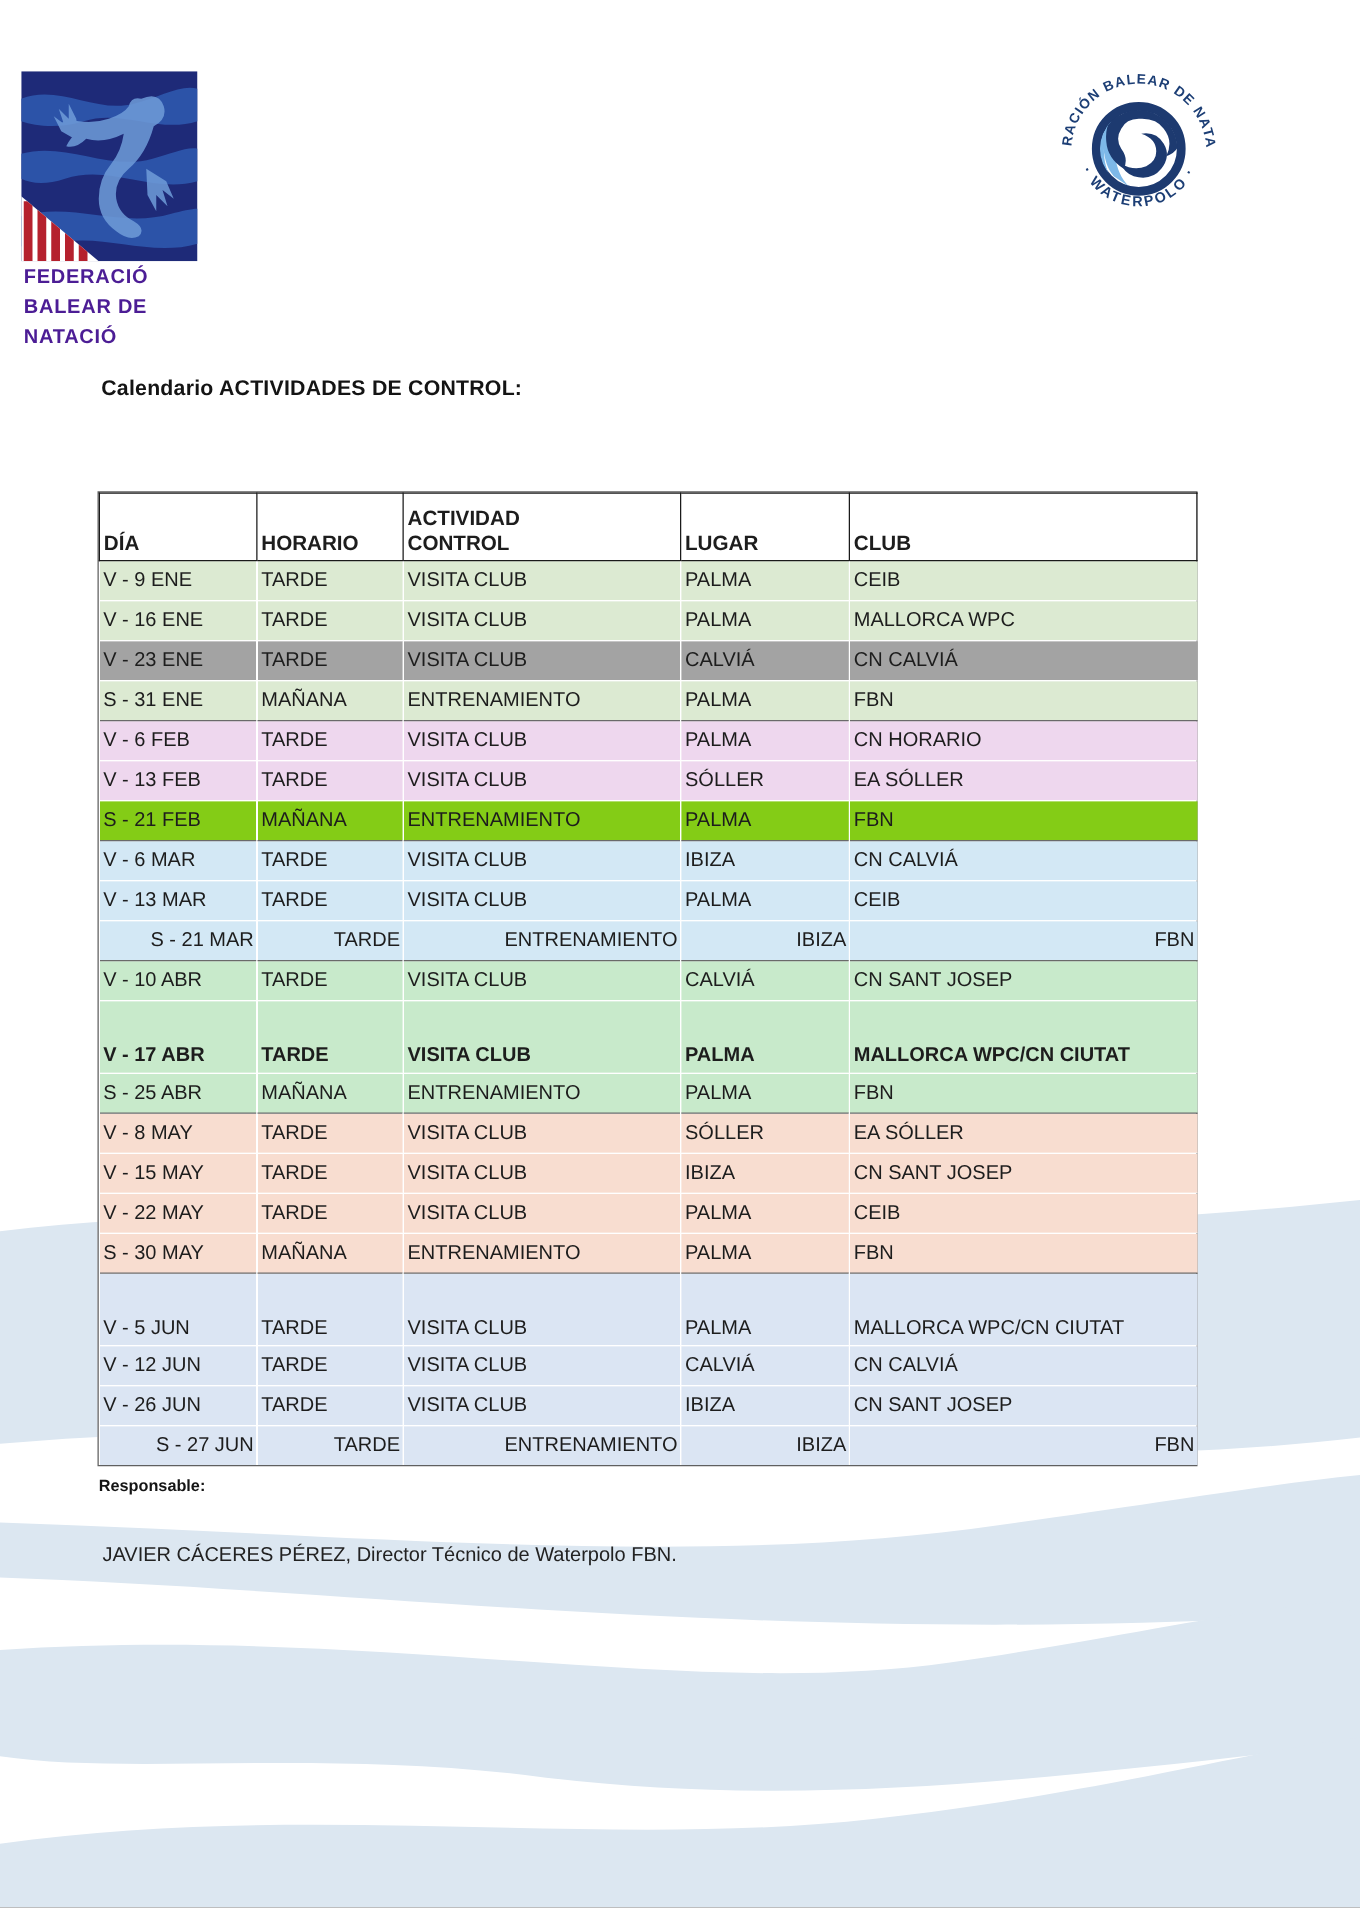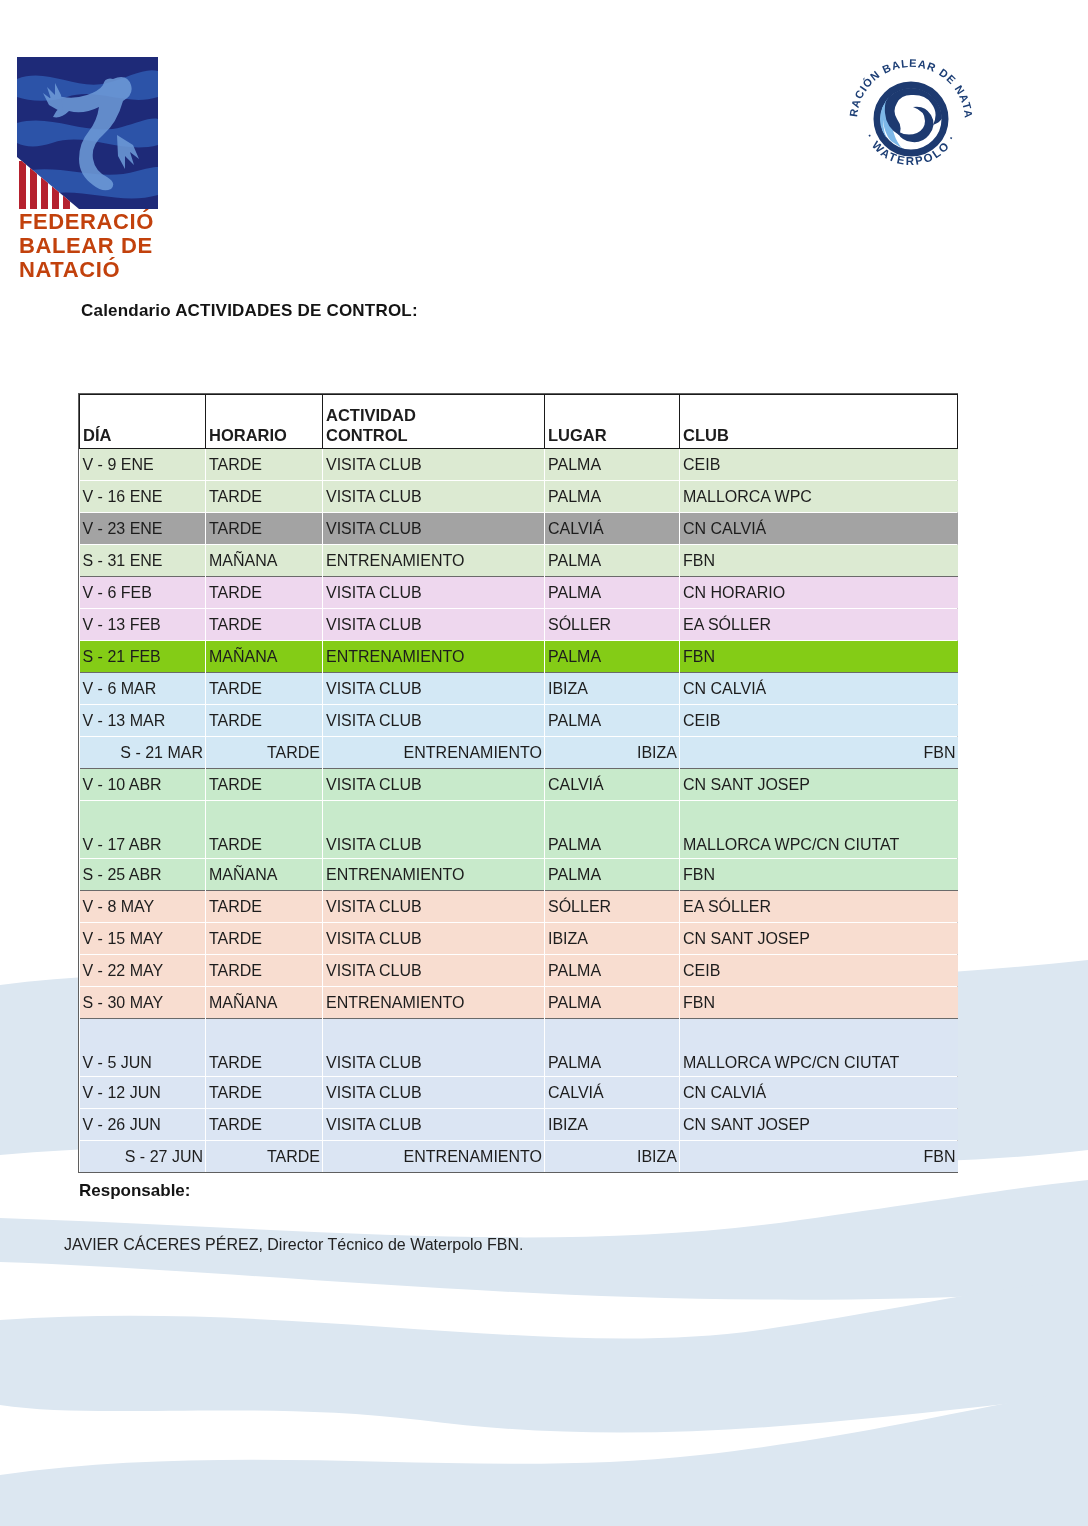--- a/index.html
+++ b/index.html
@@ -8,22 +8,22 @@
     background:#ffffff; overflow:hidden;
     font-family:"Liberation Sans", sans-serif; color:#1d1d1d;
   }
   
   .waves{position:absolute; left:0; top:920px; width:1088px; height:606px; z-index:0;}
 
   
   .logo-left{position:absolute; left:17px; top:57px; z-index:1;}
   .logo-left-text{
     position:absolute; left:19px; top:210px; z-index:1;
-    font-weight:800; font-size:22px; line-height:24px; letter-spacing:.6px;
-    color:#c2410c; white-space:pre-line;
+    font-weight:800; font-size:16px; line-height:24px; letter-spacing:.6px;
+    color:#4c1d95; white-space:pre-line;
   }
   
   .badge{position:absolute; left:843px; top:45px; z-index:1;}
 
   
   .doc-title{
     position:absolute; left:81px; top:301px; z-index:1;
     font-size:17px; font-weight:700; color:#141414; letter-spacing:.2px;
   }
 
@@ -46,24 +46,24 @@
     overflow:hidden; white-space:nowrap;
   }
   tbody td:last-child{border-right:none;}
   tbody tr.section-start td{border-top:1px solid #6a6a6a;}
   tbody tr.tall{height:58px;}
   tbody tr.tall td{vertical-align:bottom; padding-bottom:4px;}
 
   
   .responsable-label{
     position:absolute; left:79px; top:1181px; z-index:1;
-    font-size:17px; font-weight:700; color:#141414;
+    font-size:13px; font-weight:700; color:#141414;
   }
   .responsable-value{
-    position:absolute; left:64px; top:1236px; z-index:1;
+    position:absolute; left:82px; top:1236px; z-index:1;
     font-size:16px; color:#222;
   }
 </style>
 </head>
 <body>
 
 <div class="page">
 
   <svg class="waves" viewBox="0 0 1088 606" preserveAspectRatio="none">
     <g fill="#dce7f1">
@@ -224,21 +224,21 @@
             <td>IBIZA</td>
             <td>FBN</td>
           </tr>
           <tr class="section-start" style="background: rgb(200, 234, 203);">
             <td>V - 10 ABR</td>
             <td>TARDE</td>
             <td>VISITA CLUB</td>
             <td>CALVIÁ</td>
             <td>CN SANT JOSEP</td>
           </tr>
-          <tr class="tall" style="background: rgb(200, 234, 203);">
+          <tr class="tall" style="background: rgb(200, 234, 203); font-weight: bold;">
             <td>V - 17 ABR</td>
             <td>TARDE</td>
             <td>VISITA CLUB</td>
             <td>PALMA</td>
             <td>MALLORCA WPC/CN CIUTAT</td>
           </tr>
           <tr style="background: rgb(200, 234, 203);">
             <td>S - 25 ABR</td>
             <td>MAÑANA</td>
             <td>ENTRENAMIENTO</td>

